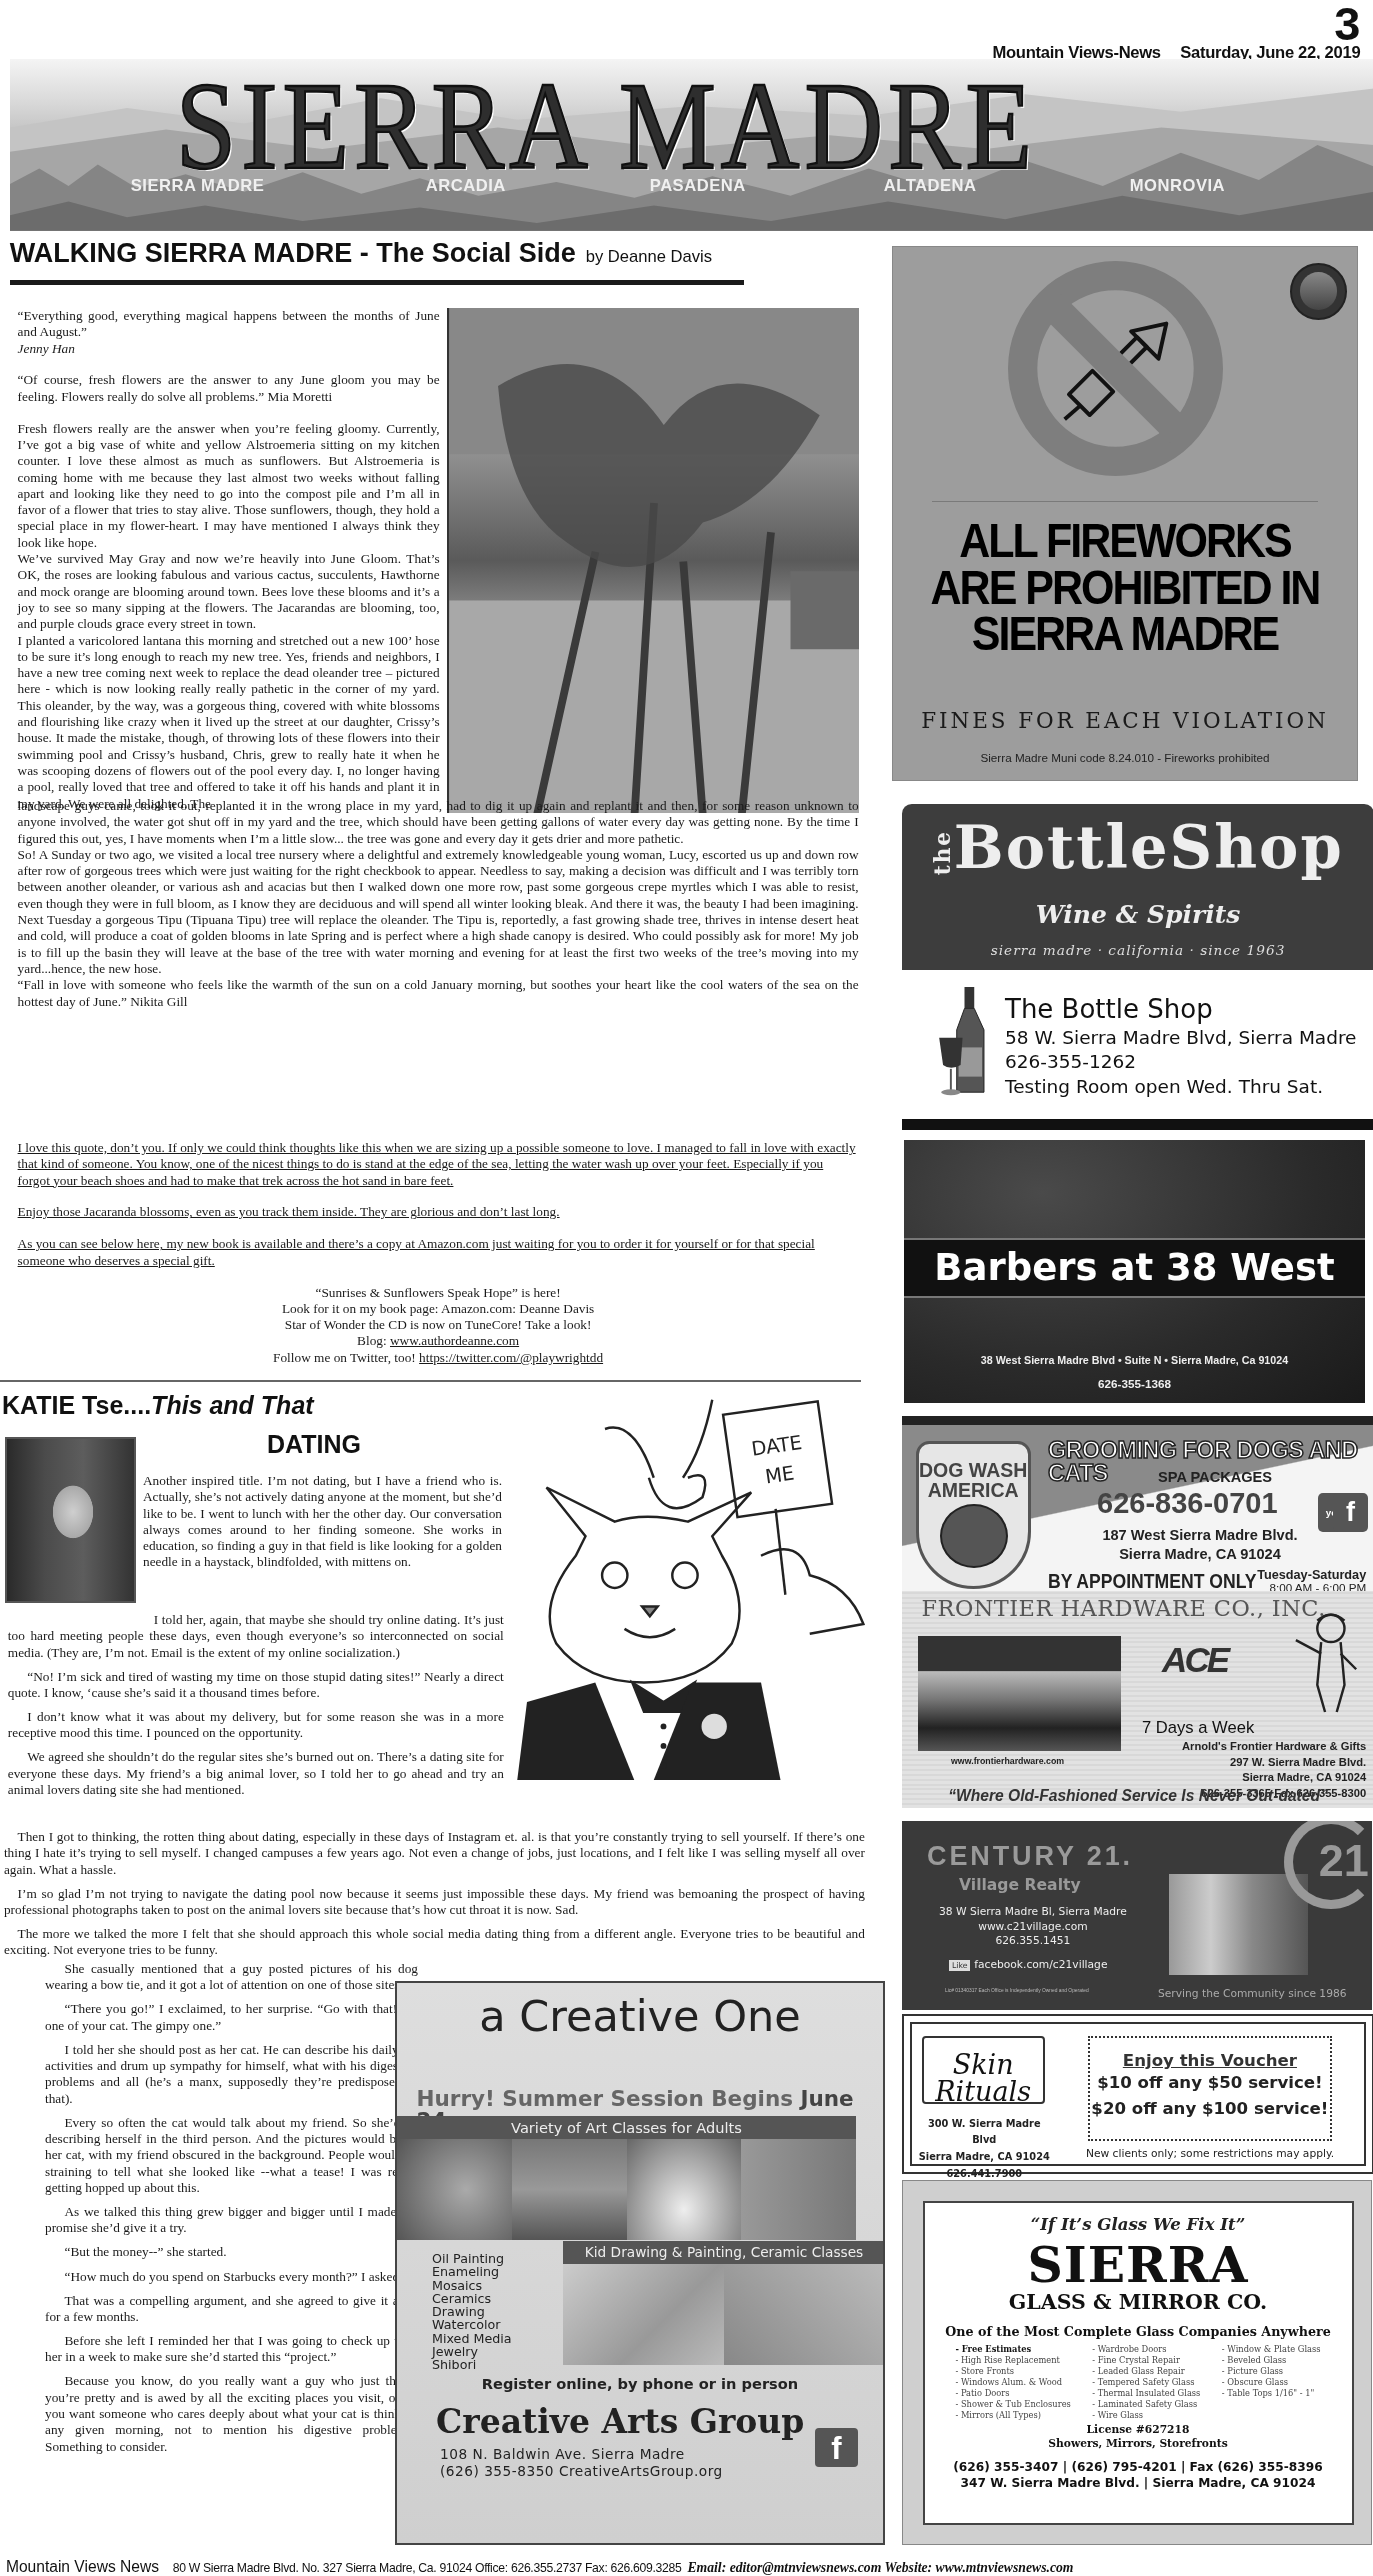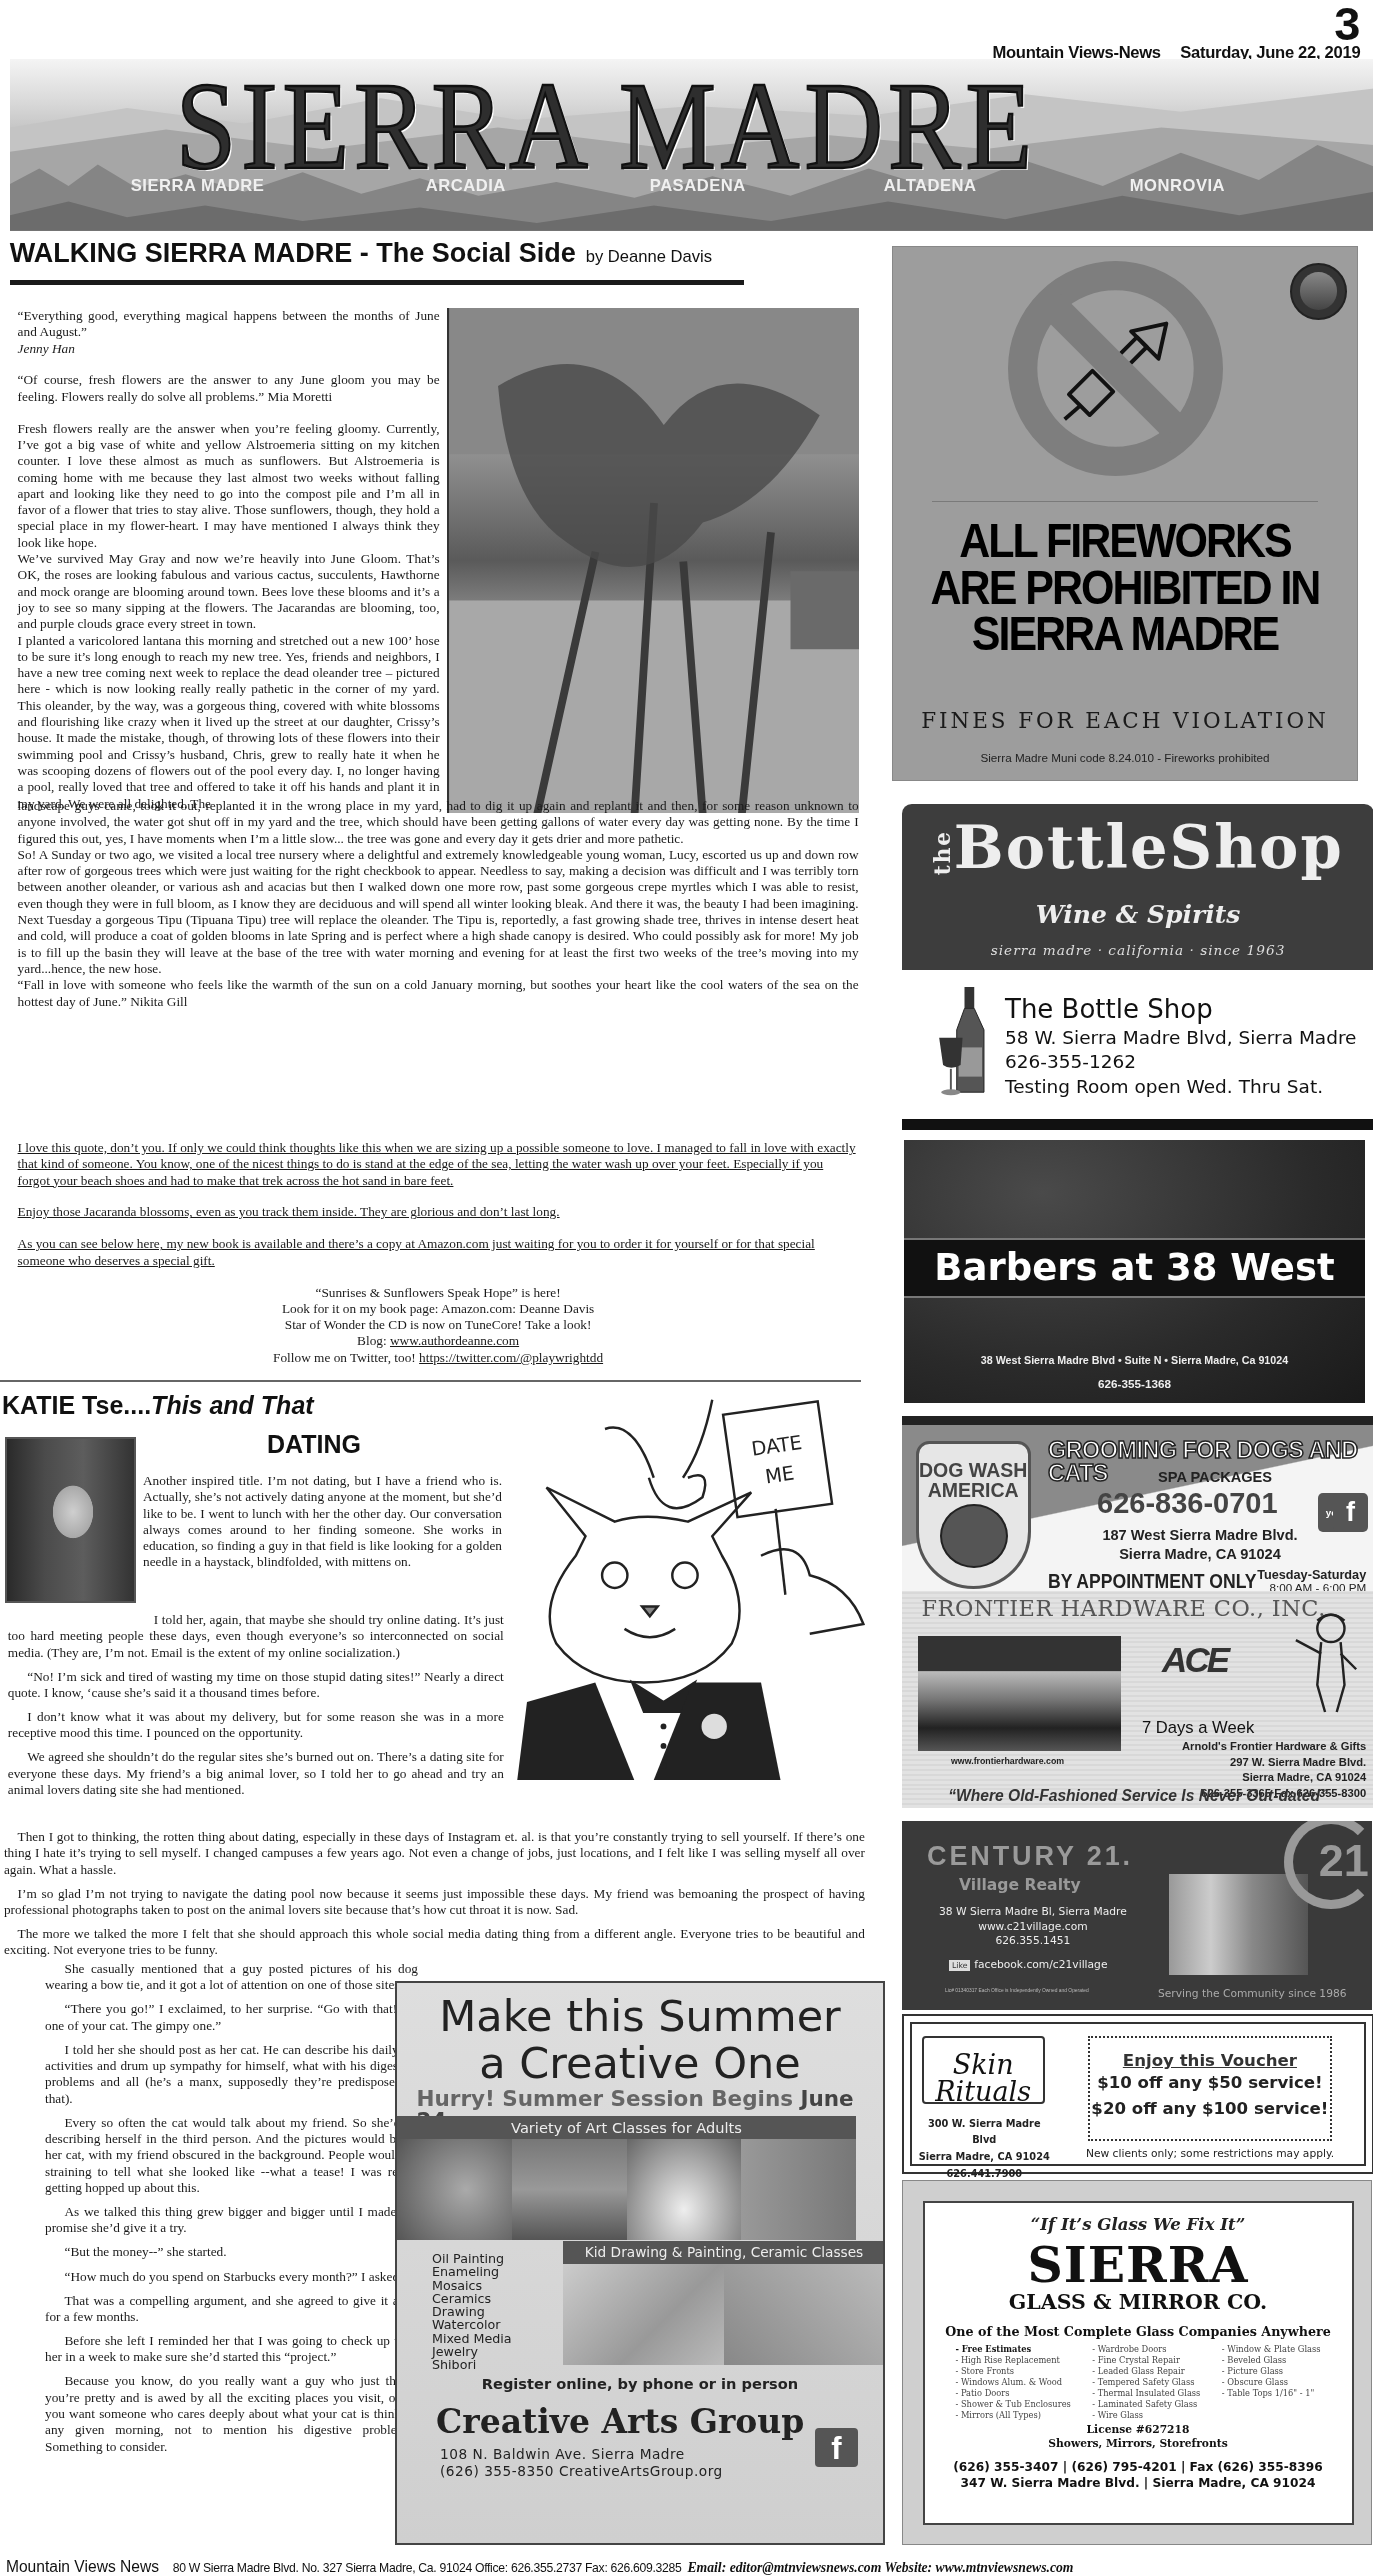--- a/index.html
+++ b/index.html
@@ -282,21 +282,20 @@
   <p>As we talked this thing grew bigger and bigger until I made her promise she’d give it a try.</p>
   <p>“But the money--” she started.</p>
   <p>“How much do you spend on Starbucks every month?” I asked.</p>
   <p>That was a compelling argument, and she agreed to give it a try for a few months.</p>
   <p>Before she left I reminded her that I was going to check up with her in a week to make sure she’d started this “project.”</p>
   <p>Because you know, do you really want a guy who just thinks you’re pretty and is awed by all the exciting places you visit, or do you want someone who cares deeply about what your cat is thinking any given morning, not to mention his digestive problems?  Something to consider.</p>
 </div>
 
 <div class="ad-cag">
   <div class="cag-h1">
-    <div>Make this Summer</div>
     <div>a Creative One</div>
   </div>
   <div class="cag-h2"><span>Hurry! Summer Session Begins </span><b>June 24</b></div>
   <div class="cag-bar1">Variety of Art Classes for Adults</div>
   <div class="cag-imgs1">
     <div style="background:radial-gradient(circle at 60% 50%, #aaa, #555)"></div>
     <div style="background:linear-gradient(#777, #999 50%, #555)"></div>
     <div style="background:radial-gradient(ellipse at 50% 70%, #eee, #666)"></div>
     <div style="background:linear-gradient(90deg, #999, #777)"></div>
   </div>

